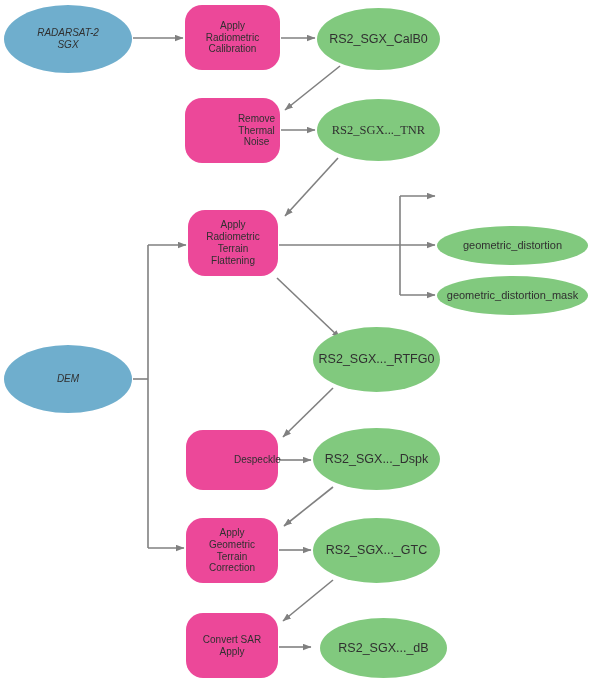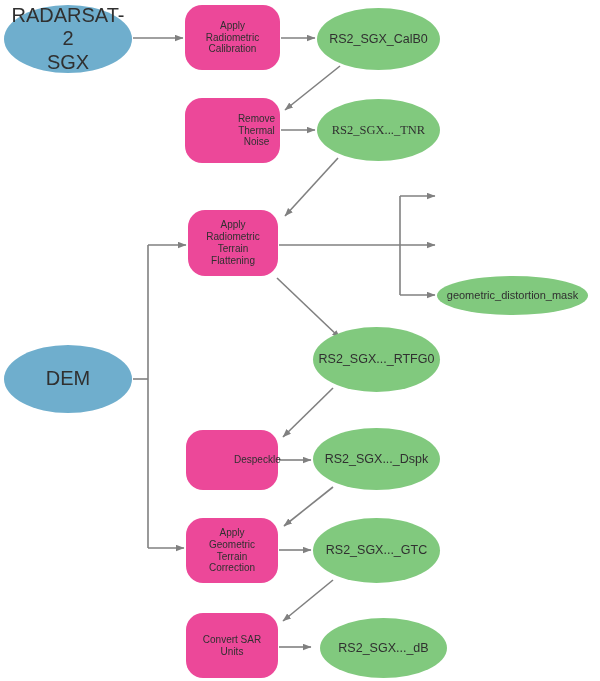--- a/index.html
+++ b/index.html
@@ -38,21 +38,22 @@
   .node .label {
     display: block;
     width: 100%;
     padding: 0 4px;
     box-sizing: border-box;
     white-space: pre-line;
   }
   .ellipse-input {
     background: #6FAECD;
     border-radius: 50%;
-    font-size: 20px;
+    font-size: 10px;
+    font-style: italic;
   }
   .ellipse-output {
     background: #81C97E;
     border-radius: 50%;
     font-size: 12.5px;
   }
   .ellipse-output.small {
     font-size: 11px;
   }
   .process {
@@ -136,20 +137,23 @@
   </div>
 
   <div class="node process" style="left:188px; top:210px; width:90px; height:66px;">
     <span class="label">Apply
 Radiometric
 Terrain
 Flattening</span>
   </div>
 
 
+  <div class="node ellipse-output small" style="left:437px; top:226px; width:151px; height:39px;">
+    <span class="label">geometric_distortion</span>
+  </div>
 
   <div class="node ellipse-output small" style="left:437px; top:276px; width:151px; height:39px;">
     <span class="label">geometric_distortion_mask</span>
   </div>
 
   <div class="node ellipse-input" style="left:4px; top:345px; width:128px; height:68px;">
     <span class="label">DEM</span>
   </div>
 
   <div class="node ellipse-output" style="left:313px; top:327px; width:127px; height:65px;">
@@ -170,20 +174,20 @@
 Terrain
 Correction</span>
   </div>
 
   <div class="node ellipse-output" style="left:313px; top:518px; width:127px; height:65px;">
     <span class="label">RS2_SGX..._GTC</span>
   </div>
 
   <div class="node process" style="left:186px; top:613px; width:92px; height:65px;">
     <span class="label">Convert SAR
-Units</span>
+Apply</span>
   </div>
 
   <div class="node ellipse-output" style="left:320px; top:618px; width:127px; height:60px;">
     <span class="label">RS2_SGX..._dB</span>
   </div>
 
 </div>
 
 </body></html>

